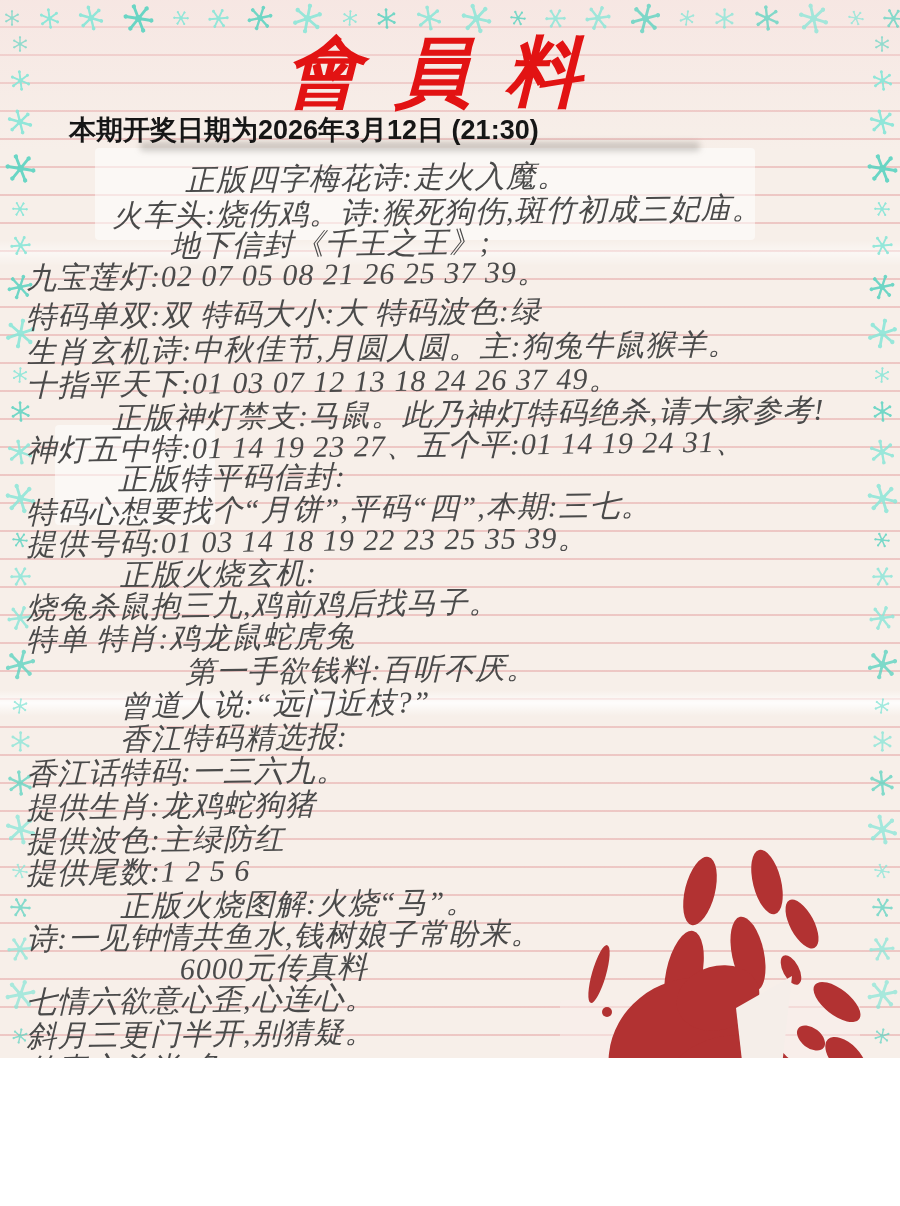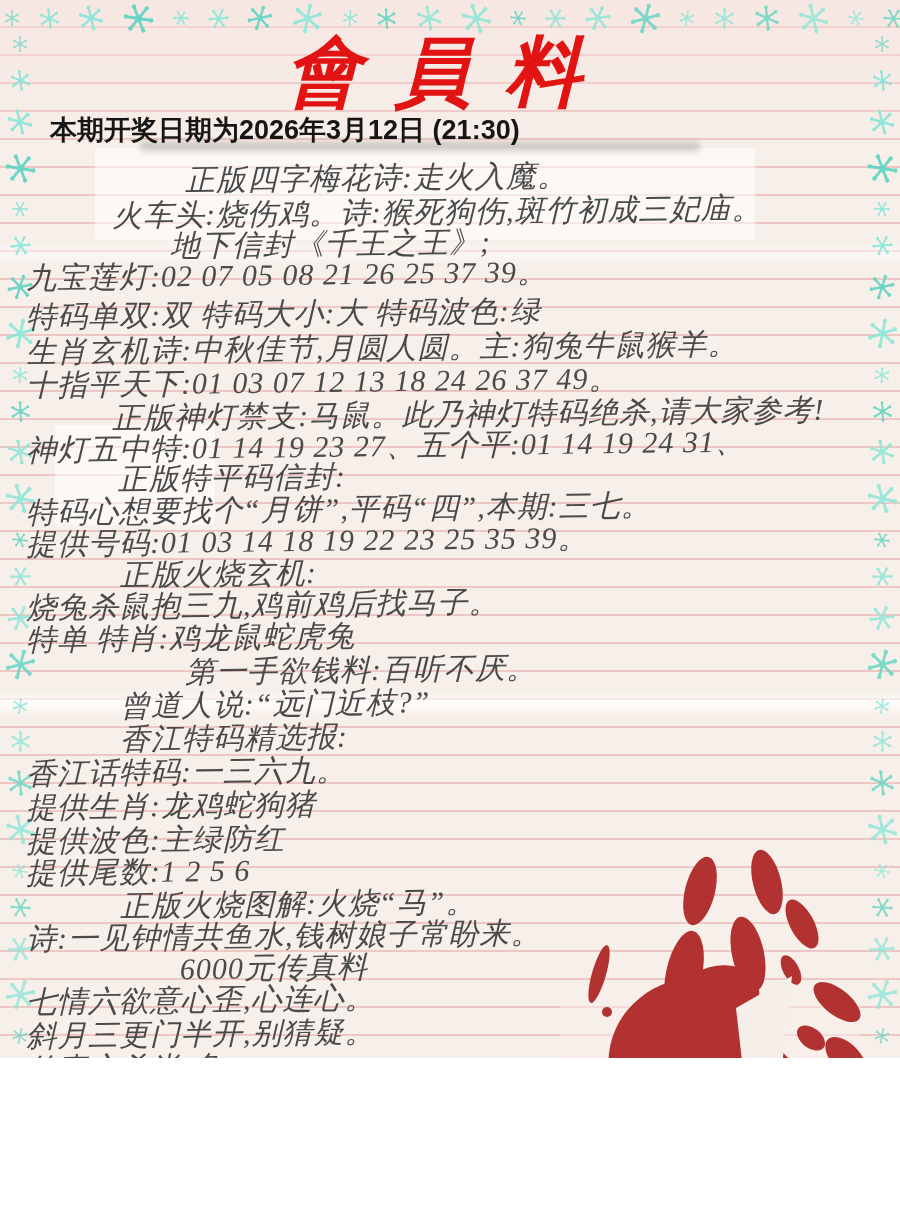--- a/index.html
+++ b/index.html
@@ -18,21 +18,21 @@
   .border{position:absolute; display:flex; color:#76ddcd; z-index:5; overflow:hidden;}
   .border .flake{flex:0 0 auto;}
   .border-top{left:0; top:0; width:900px; height:36px; flex-direction:row; justify-content:space-between; align-items:center; padding:0 4px;}
   .border-bottom{left:0; top:1176px; width:900px; height:30px; flex-direction:row; justify-content:space-between; align-items:center; padding:0 4px; z-index:46;}
   .border-left{left:0; top:36px; width:40px; height:1140px; flex-direction:column; justify-content:space-between; align-items:center;}
   .border-right{left:864px; top:36px; width:36px; height:1140px; flex-direction:column; justify-content:space-between; align-items:center;}
   
   .title{position:absolute; top:22px; left:50%; transform:translateX(-50%); z-index:10;
     font-weight:bold; font-size:76px; letter-spacing:34px; color:#e21313; white-space:nowrap;
     font-style:italic;}
-  .date-line{position:absolute; left:50px; top:112px; z-index:10; font-weight:bold; font-size:27px; color:#161616;
+  .date-line{position:absolute; left:69px; top:112px; z-index:10; font-weight:bold; font-size:27px; color:#161616;
     font-family:"Liberation Sans","DejaVu Sans",sans-serif; white-space:nowrap;}
   .date-smudge{position:absolute; left:140px; top:142px; width:560px; height:9px; z-index:9;
     background:rgba(90,85,80,.28); filter:blur(3px); border-radius:4px;}
   
   .hw{position:absolute; z-index:12; white-space:nowrap; font-style:italic;
     font-size:30px; letter-spacing:1px; color:#4a4a4a; transform:rotate(-0.7deg);}
   
   .handprint{position:absolute; left:578px; top:846px; width:302px; height:334px; z-index:15;}
   
   .banner{position:absolute; left:56px; top:1158px; width:240px; height:48px; z-index:40;

